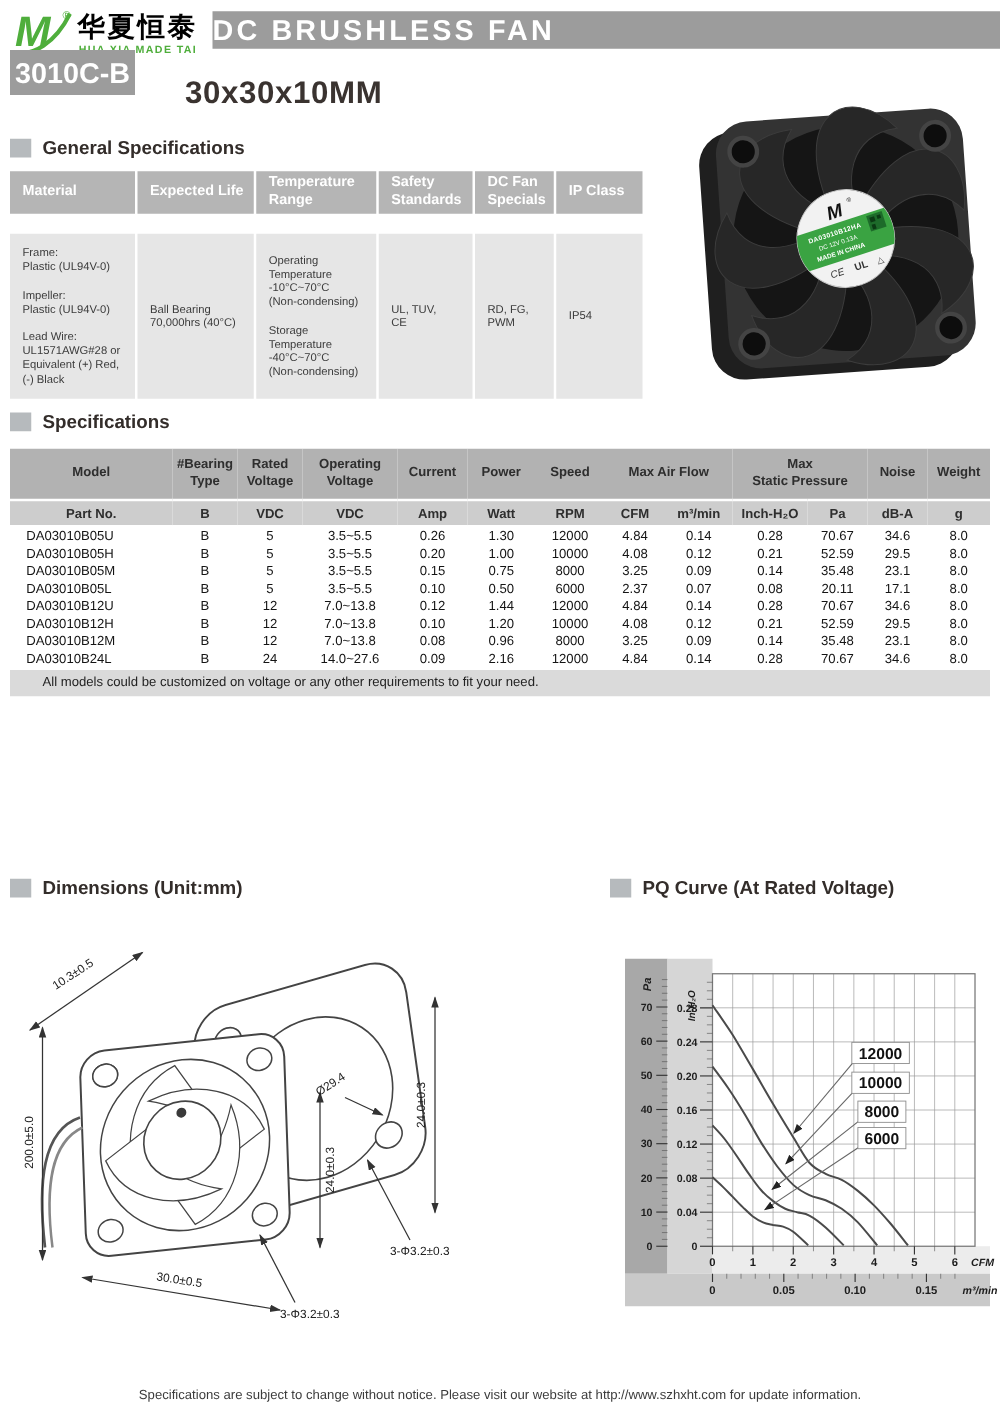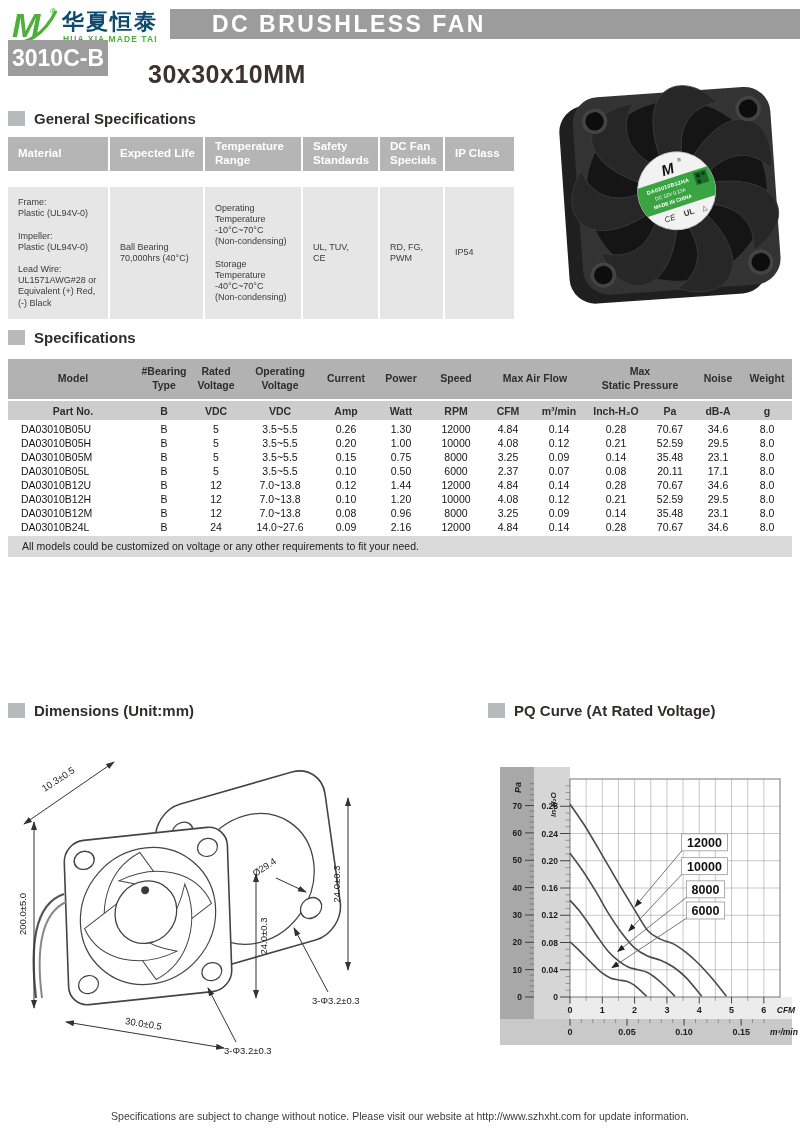--- a/index.html
+++ b/index.html
@@ -1,25 +1,25 @@
 <!DOCTYPE html>
 <html><head>
 <meta charset="utf-8">
 <style>
   html,body{margin:0;padding:0;background:#fff;}
   #page{position:relative;width:800px;height:1130px;background:#fff;overflow:hidden;
         font-family:"Liberation Sans",sans-serif;color:#222;}
   
   .logo{position:absolute;left:10px;top:3px;width:160px;height:48px;}
   .logo svg{position:absolute;left:0;top:2px;}
-  .logo-cn{position:absolute;left:52px;top:4px;font-size:22px;font-weight:700;color:#0c4a6e;letter-spacing:2px;}
+  .logo-cn{position:absolute;left:52px;top:4px;font-size:22px;font-weight:700;color:#000000;letter-spacing:2px;}
   .logo-en{position:absolute;left:53px;top:31px;font-size:8.5px;font-weight:700;color:#4fae3c;letter-spacing:1.1px;}
   .banner{position:absolute;left:170px;top:9px;width:630px;height:30px;background:#9c9c9c;
           color:#fff;font-size:23px;font-weight:700;letter-spacing:2.5px;line-height:30px;
-          padding-left:42px;box-sizing:border-box;white-space:nowrap;}
+          box-sizing:border-box;white-space:nowrap;}
   .model-badge{position:absolute;left:8px;top:40px;width:100px;height:36px;background:#9c9c9c;
           color:#fff;font-size:23px;font-weight:600;text-align:center;line-height:36px;}
   .model-size{position:absolute;left:148px;top:56px;height:36px;line-height:36px;
           font-size:25px;font-weight:700;color:#3a3330;letter-spacing:.5px;}
   
   .section{position:absolute;display:flex;align-items:center;gap:9px;}
   .bullet{width:17px;height:15px;background:#b6babd;flex:0 0 auto;}
   .section-label{font-size:15px;font-weight:700;color:#332d2a;white-space:nowrap;}
   
   .gen-table{position:absolute;left:8px;top:137px;width:506px;}
@@ -33,21 +33,21 @@
   .spec-wrap{position:absolute;left:8px;top:359px;width:784px;}
   table.spec{border-collapse:collapse;table-layout:fixed;width:784px;}
   table.spec th,table.spec td{padding:0;}
   table.spec tr.h1 th{background:#b2b2b2;height:40px;font-size:10.5px;font-weight:700;color:#2e2e2e;
           white-space:pre-line;line-height:1.3;vertical-align:middle;border-bottom:2px solid #fff;}
   table.spec tr.h2 th{background:#cdcdcd;height:19px;font-size:10.5px;font-weight:700;color:#2e2e2e;
           vertical-align:middle;border-bottom:2px solid #fff;}
   table.spec td{height:14px;font-size:10.5px;color:#141414;text-align:center;vertical-align:middle;}
   table.spec td.l{text-align:left;padding-left:13px;}
   .spec-note{position:absolute;left:8px;top:536px;width:784px;height:21px;background:#dadada;
-          font-size:10.5px;color:#222;line-height:21px;padding-left:14px;box-sizing:border-box;}
+          font-size:10.5px;color:#222;line-height:21px;padding-left:26px;box-sizing:border-box;}
   
   .fan-photo{position:absolute;left:552px;top:78px;}
   .dims-svg{position:absolute;left:10px;top:746px;}
   .pq-svg{position:absolute;left:492px;top:763px;}
   
   .footer{position:absolute;left:0;top:1110px;width:100%;text-align:center;
           font-size:10.5px;color:#3c3c3c;}
   svg text{font-family:"Liberation Sans",sans-serif;}
 </style>
 </head>

